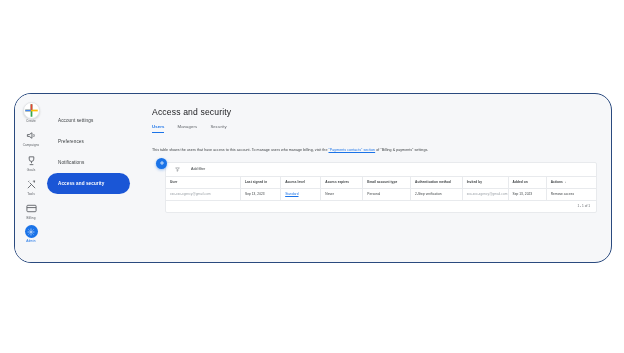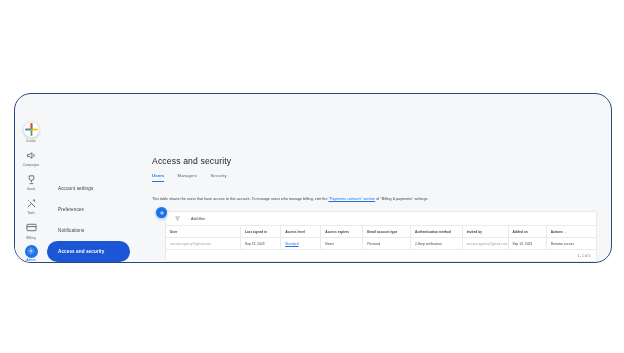--- a/index.html
+++ b/index.html
@@ -4,21 +4,21 @@
 <style>
   html,body{margin:0;padding:0;}
   body{
     width:624px;height:353px;background:#ffffff;overflow:hidden;
     font-family:"Liberation Sans","DejaVu Sans",sans-serif;
     -webkit-font-smoothing:antialiased;
   }
   #app-frame{
     position:absolute;left:14px;top:93px;width:596px;height:168px;
     border:1.6px solid #2a4a7f;border-radius:17px;background:#f6f7f9;
-    overflow:hidden;display:flex;align-items:flex-end;
+    overflow:hidden;display:flex;
   }
   
   #icon-rail{
     width:32px;flex:0 0 32px;padding-top:8px;
     display:flex;flex-direction:column;align-items:center;gap:5px;
     background:#f6f7f9;
   }
   .rail-item{display:flex;flex-direction:column;align-items:center;width:32px;cursor:pointer;}
   .rail-ico{
     width:15px;height:15px;display:flex;align-items:center;justify-content:center;

